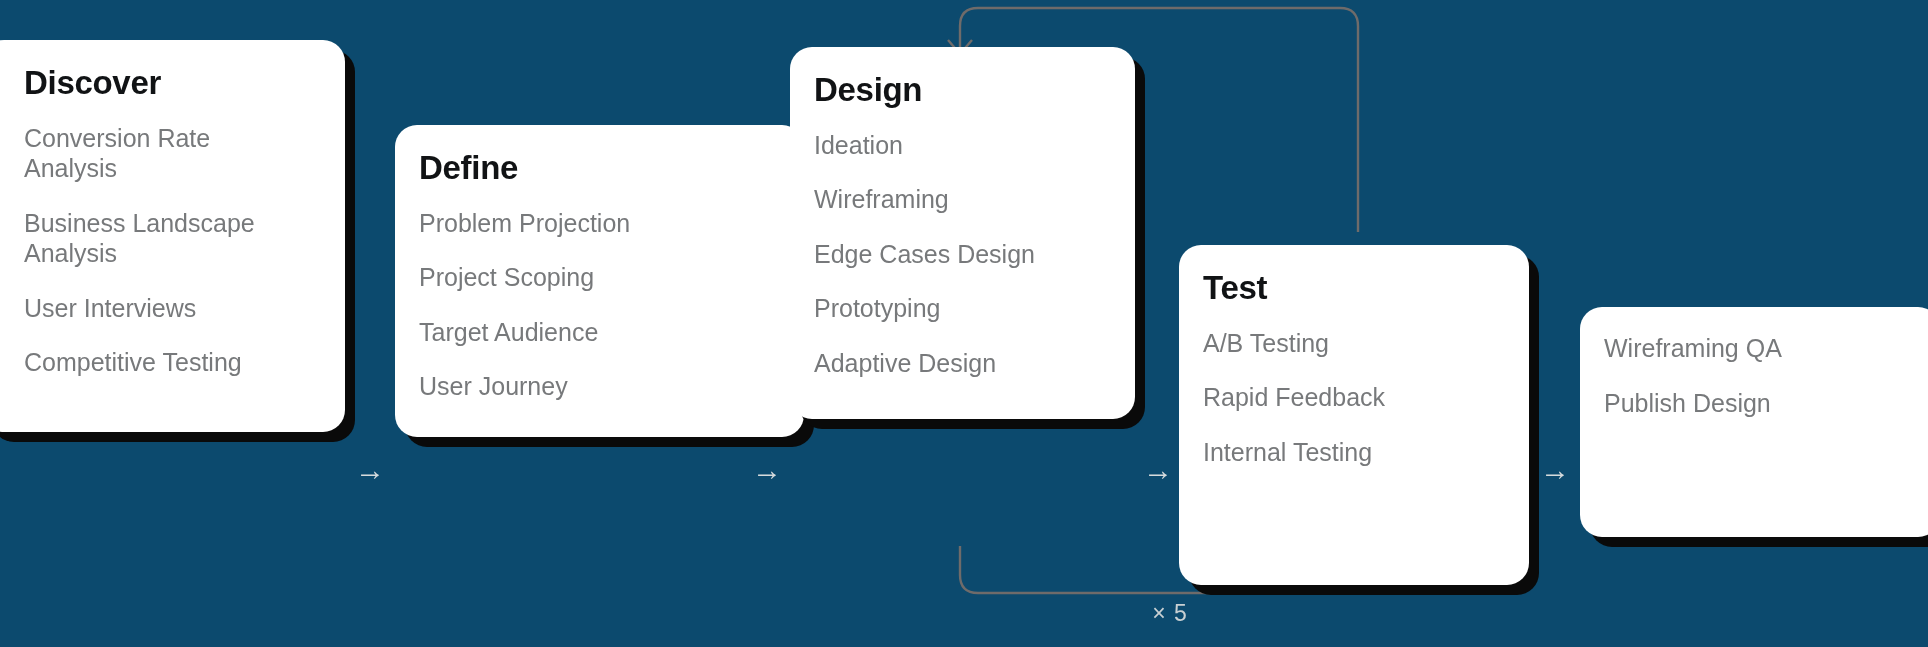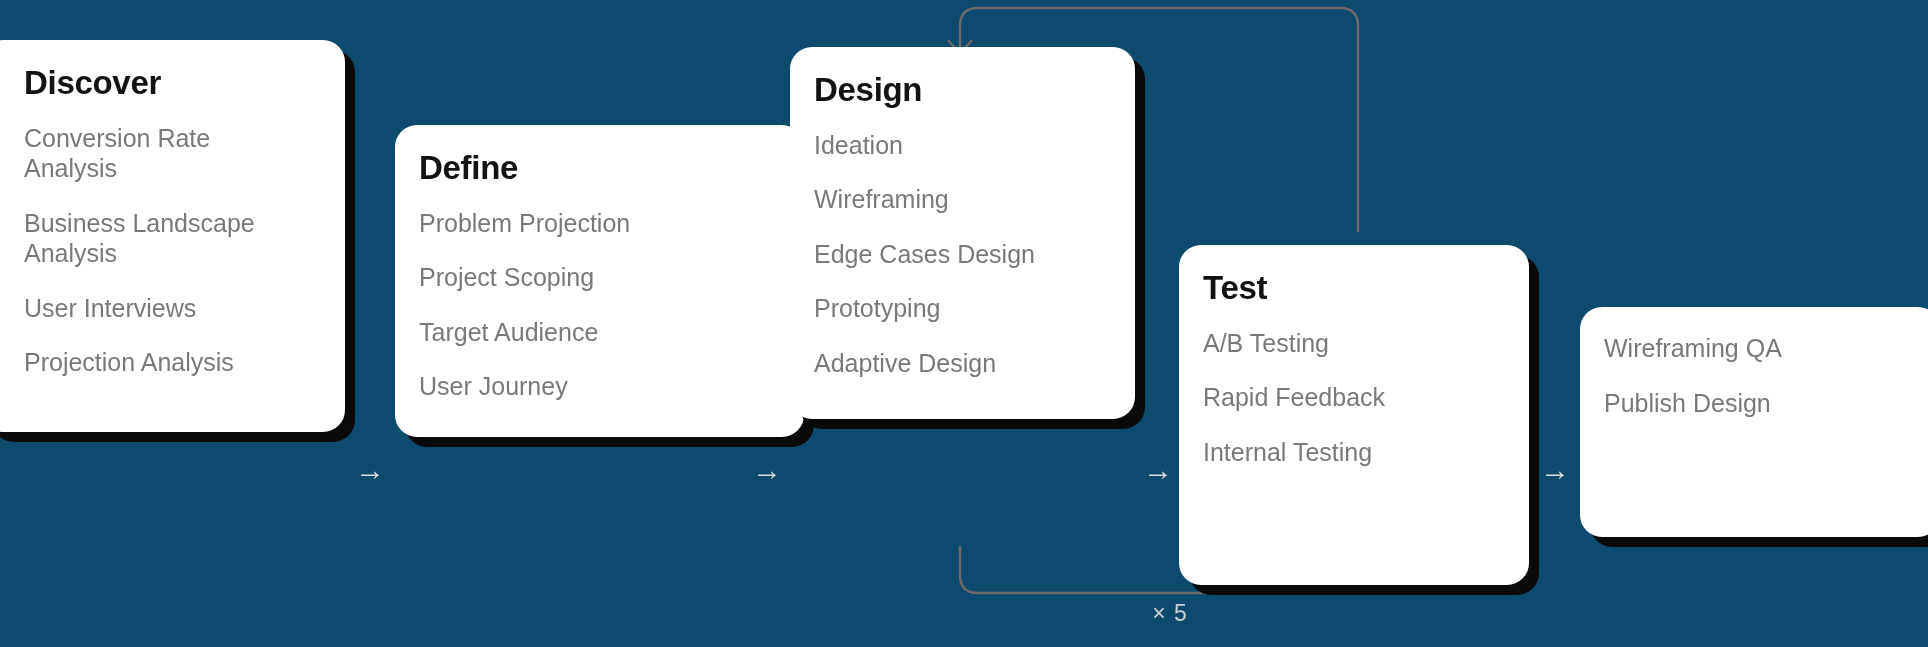--- a/index.html
+++ b/index.html
@@ -120,21 +120,21 @@
   </svg>
 
   <div class="card" id="card-discover">
     <div class="card-title">Discover</div>
     <ul class="card-list">
       <li>Conversion Rate
 Analysis</li>
       <li>Business Landscape
 Analysis</li>
       <li>User Interviews</li>
-      <li>Projection Analysis</li>
+      <li>Competitive Testing</li>
     </ul>
   </div>
 
   <div class="connector" id="connector-1">→</div>
 
   <div class="card" id="card-define">
     <div class="card-title">Define</div>
     <ul class="card-list">
       <li>Problem Projection</li>
       <li>Project Scoping</li>

